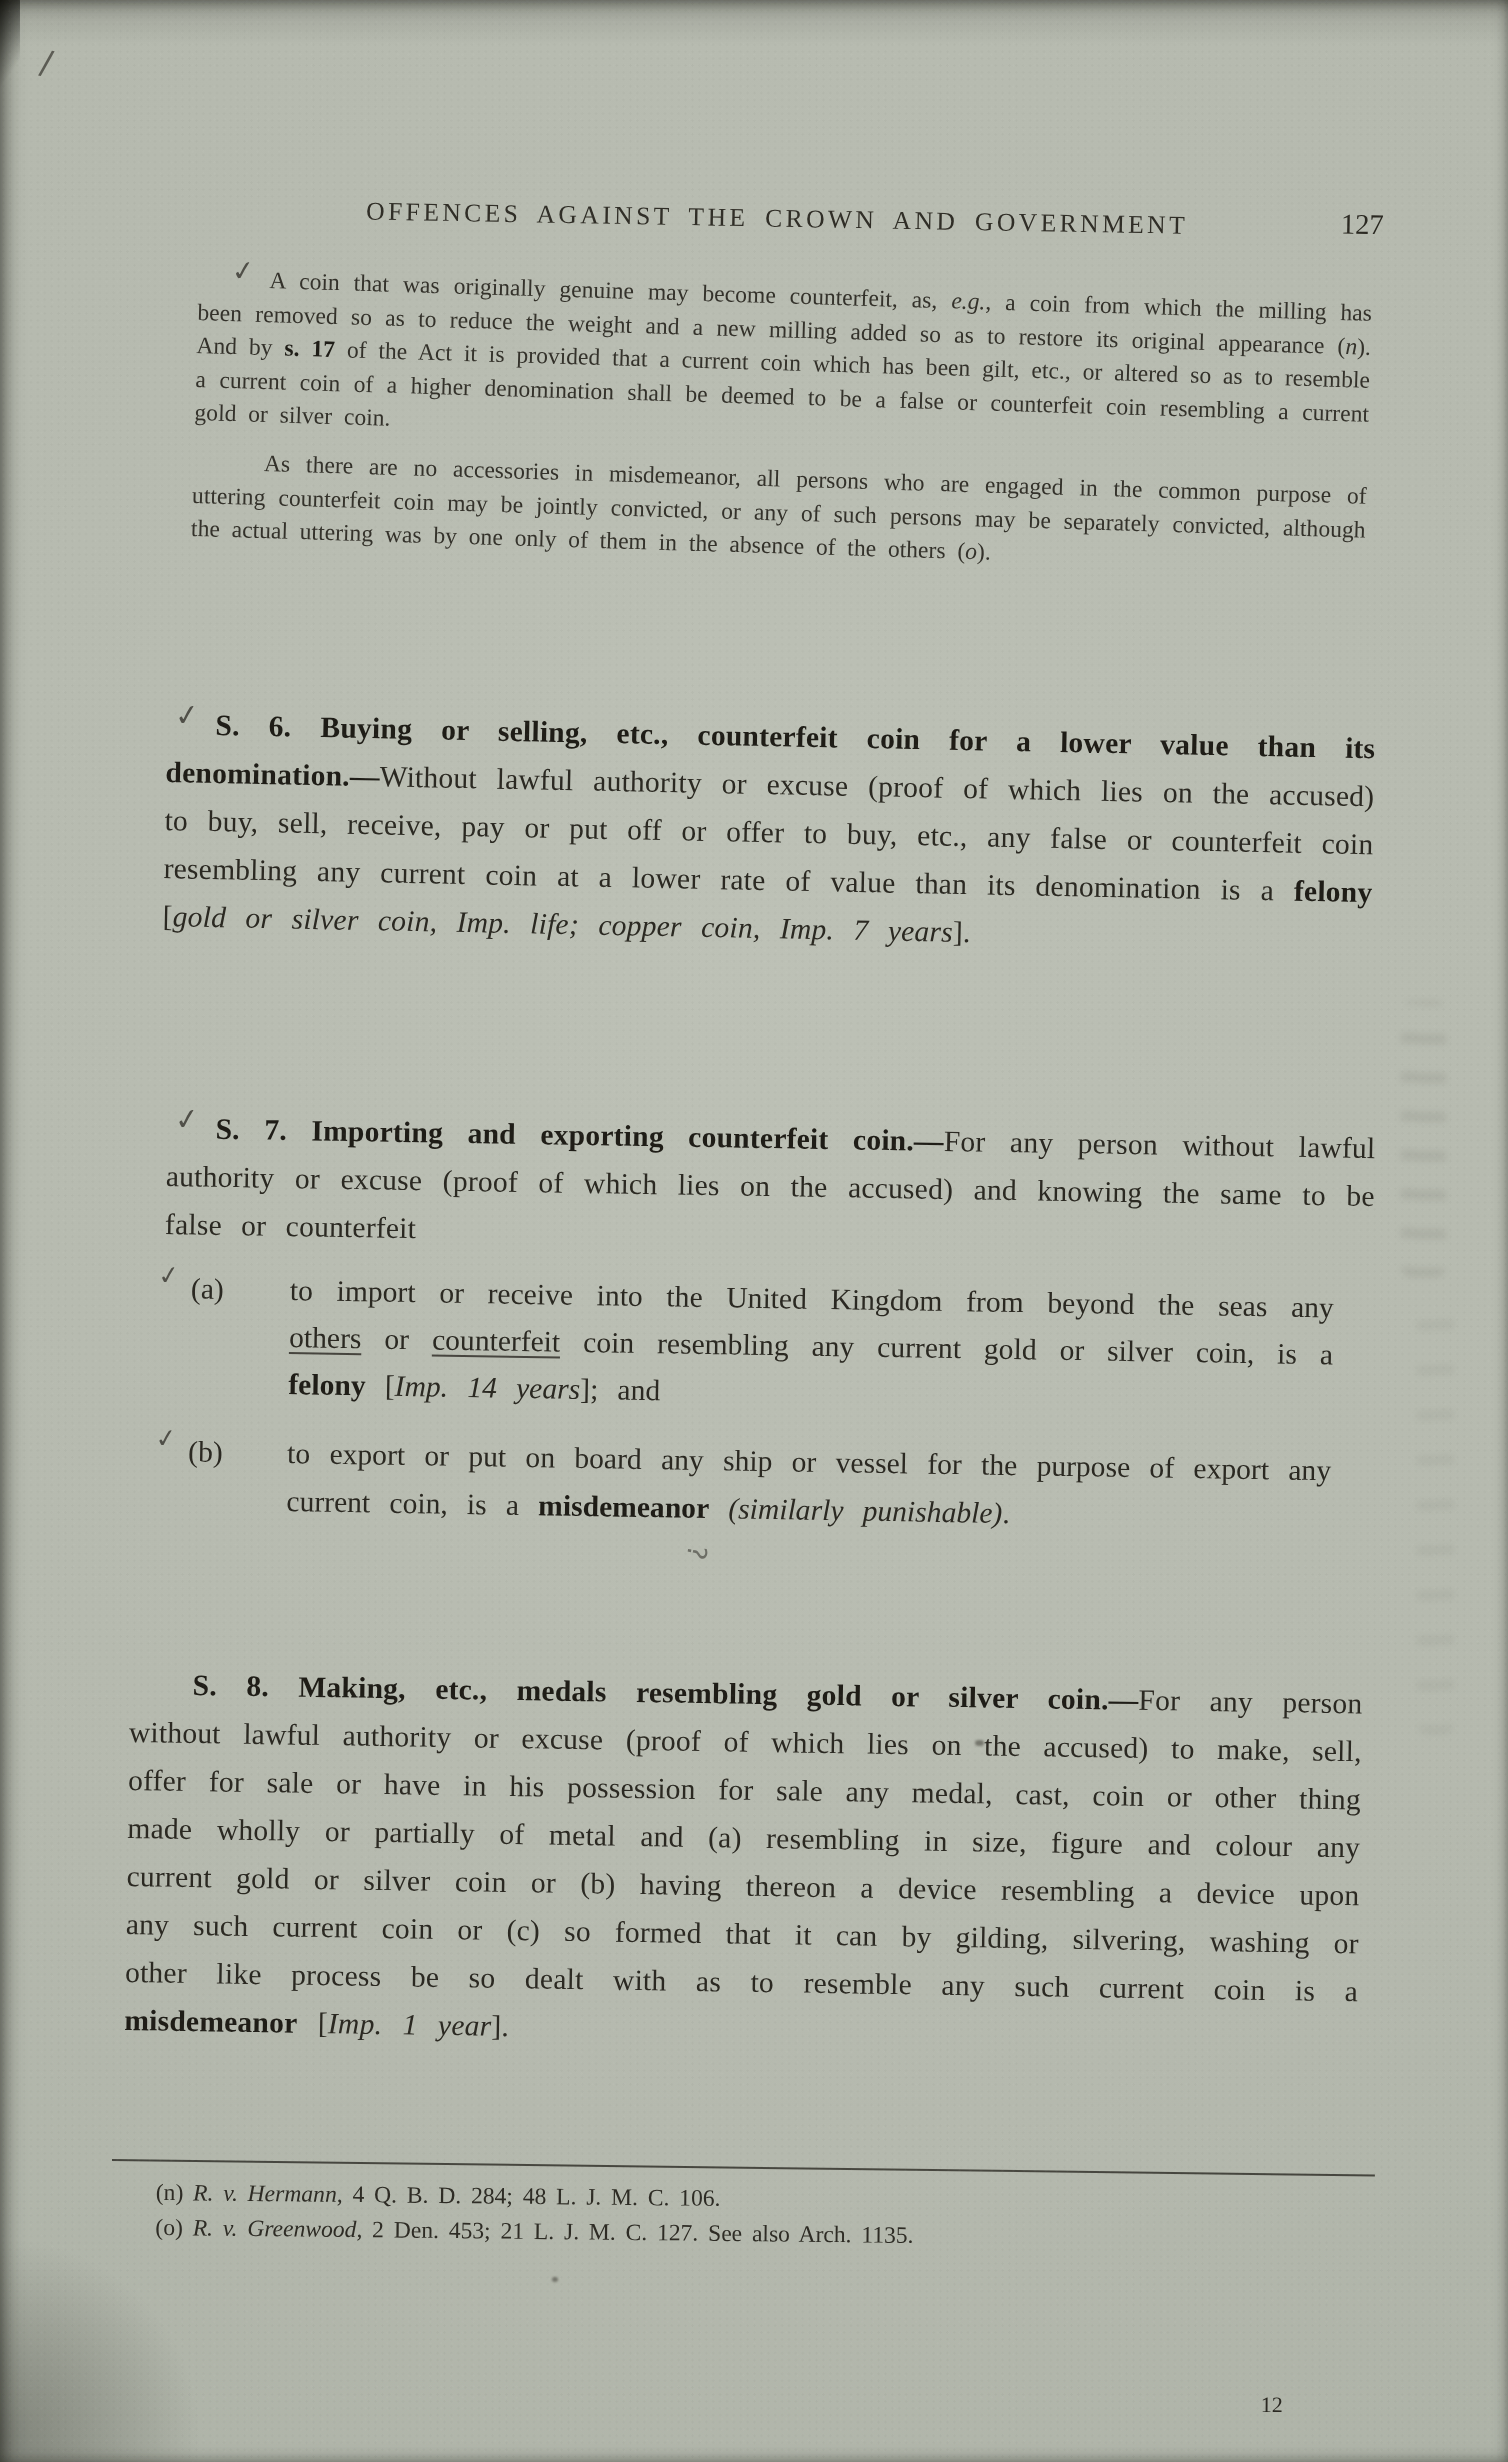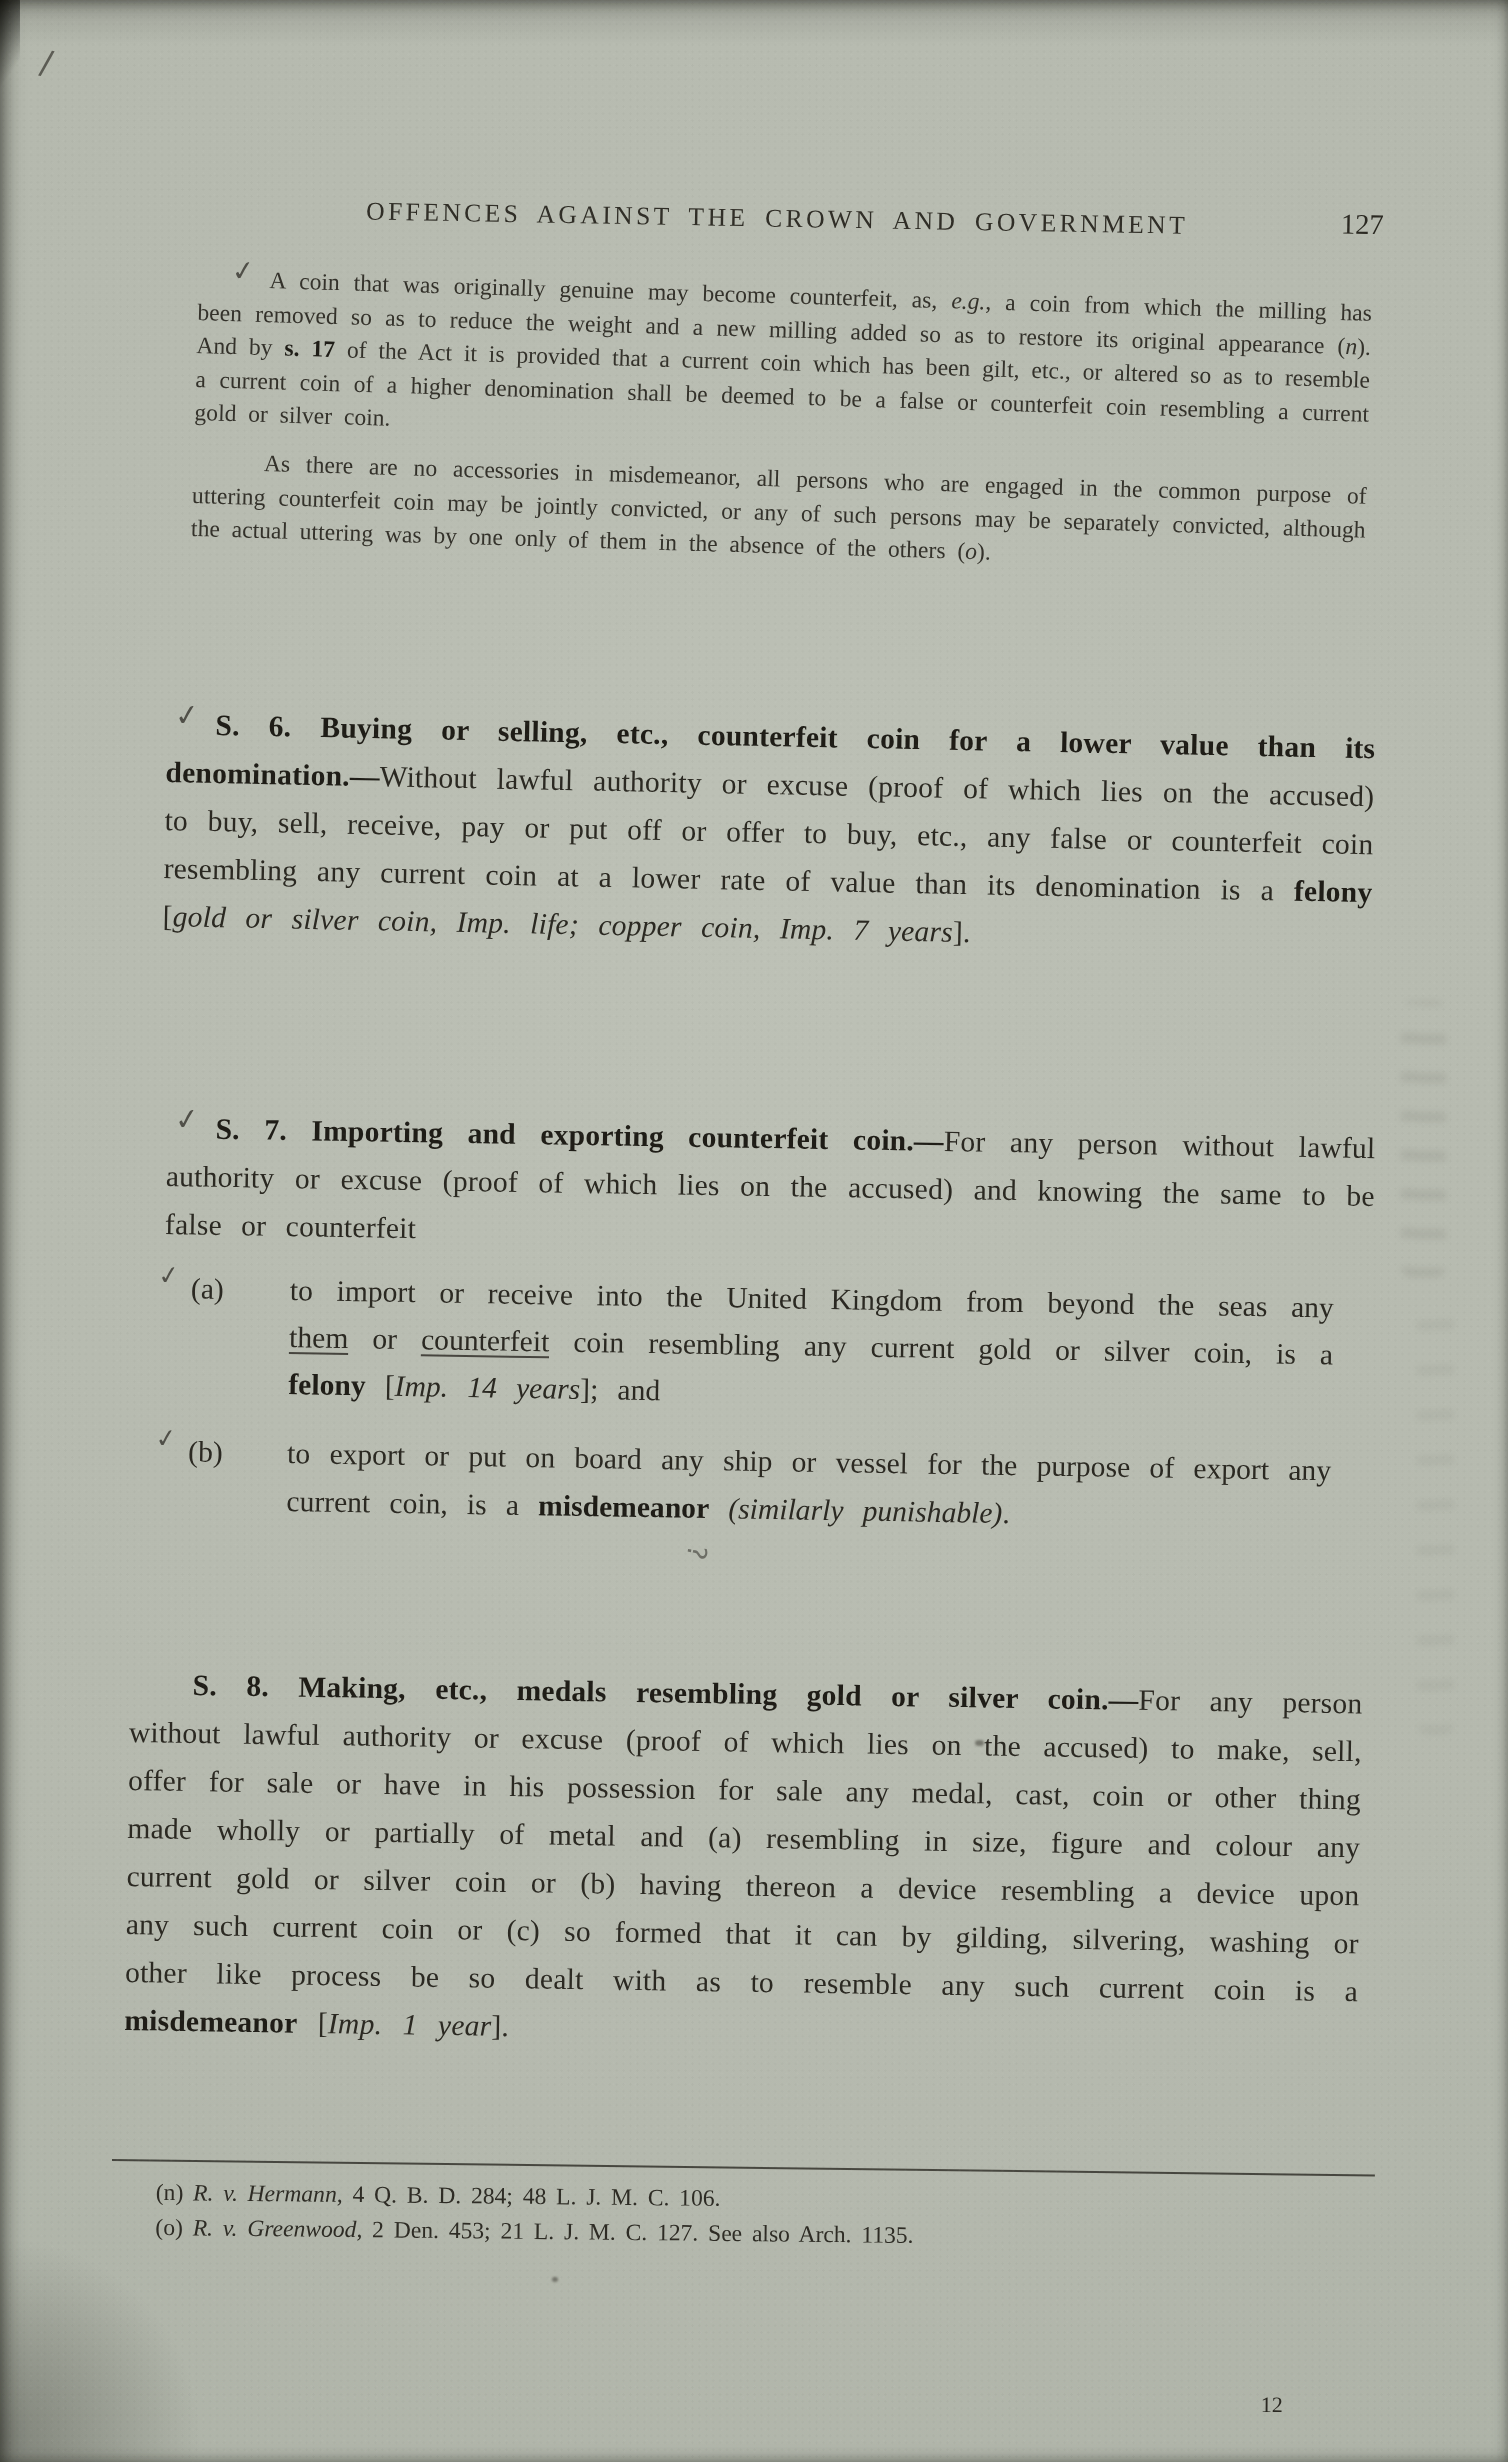--- a/index.html
+++ b/index.html
@@ -120,21 +120,21 @@
     <p class="body-par"><span class="b">S. 6. Buying or selling, etc., counterfeit coin for a lower value than its denomination.—</span><span>Without lawful authority or excuse (proof of which lies on the accused) to buy, sell, receive, pay or put off or offer to buy, etc., any false or counterfeit coin resembling any current coin at a lower rate of value than its denomination is a </span><span class="b">felony</span><span> [</span><span class="i">gold or silver coin, Imp. life; copper coin, Imp. 7 years</span><span>].</span></p>
   </div>
 
   <div class="block s7">
     <span class="check sec-check">✓</span>
     <p class="body-par"><span class="b">S. 7. Importing and exporting counterfeit coin.—</span><span>For any person without lawful authority or excuse (proof of which lies on the accused) and knowing the same to be false or counterfeit</span></p>
 
     <div class="item">
       <span class="check item-check">✓</span>
       <span class="item-label">(a)</span>
-      <span>to import or receive into the United Kingdom from beyond the seas any </span><span class="u">them</span><span> or </span><span class="u">counterfeit</span><span> coin resembling any current gold or silver coin, is a </span><span class="b">felony</span><span> [</span><span class="i">Imp. 14 years</span><span>]; and</span>
+      <span>to import or receive into the United Kingdom from beyond the seas any </span><span class="u">others</span><span> or </span><span class="u">counterfeit</span><span> coin resembling any current gold or silver coin, is a </span><span class="b">felony</span><span> [</span><span class="i">Imp. 14 years</span><span>]; and</span>
     </div>
 
     <div class="item" style="margin-top:21.7px;">
       <span class="check item-check">✓</span>
       <span class="item-label">(b)</span>
       <span>to export or put on board any ship or vessel for the purpose of export any current coin, is a </span><span class="b">misdemeanor</span><span> </span><span class="i">(similarly punishable)</span><span>.</span>
     </div>
   </div>
 
   <div class="handmark query-mark">?</div>

